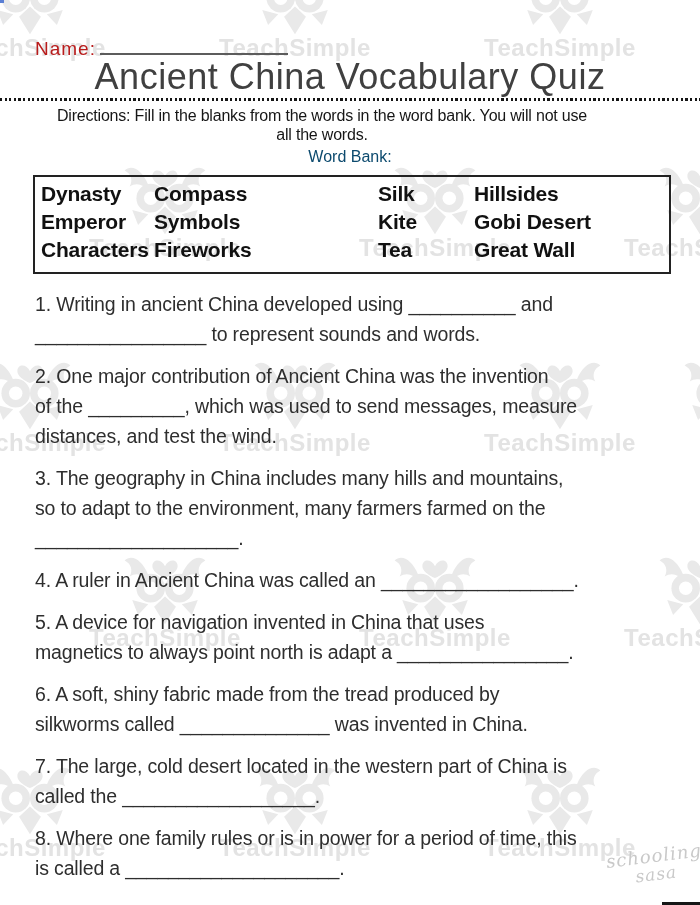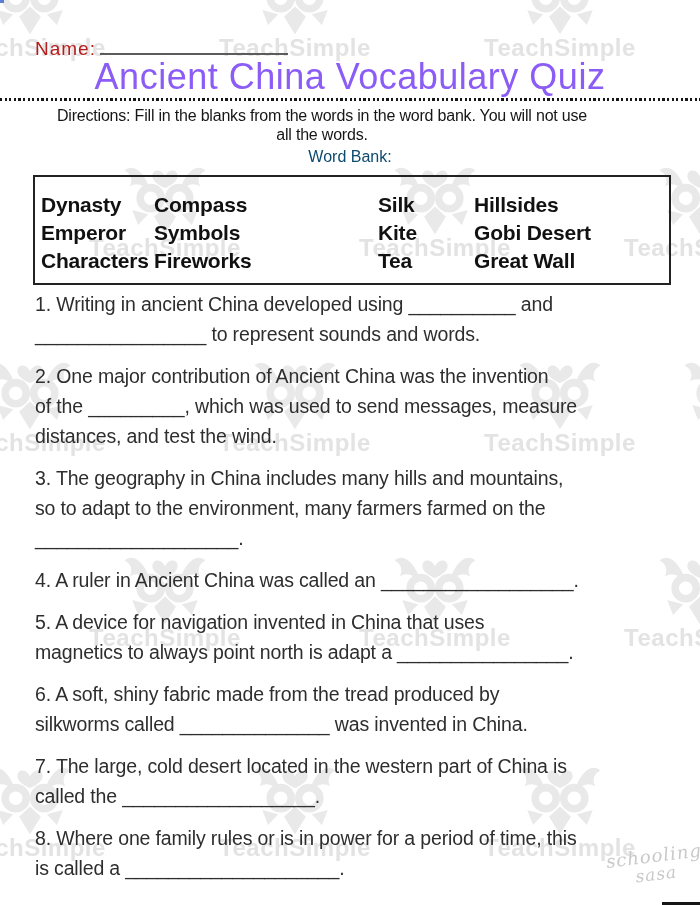--- a/index.html
+++ b/index.html
@@ -22,21 +22,21 @@
   
   .content{position:absolute;inset:0;z-index:1;}
   .corner-dot{position:absolute;left:0;top:0;width:4px;height:3px;background:#5b7fd4;}
   .bottom-corner-line{position:absolute;left:662px;top:902px;width:38px;height:3px;background:#161616;}
 
   .name-row{position:absolute;left:35px;top:36px;font-size:19px;color:#b91c1c;letter-spacing:1px;}
   .name-line{display:inline-block;width:188px;border-bottom:2px solid #5c5c5c;height:17px;margin-left:4px;}
 
   .quiz-title{
     position:absolute;top:56px;left:0;width:700px;
-    text-align:center;font-size:36px;color:#8b5cf6;letter-spacing:0.5px;
+    text-align:center;font-size:36px;color:#404040;letter-spacing:0.5px;
   }
 
   .dotted-rule{
     position:absolute;top:98px;left:0;width:700px;height:3px;
     background:repeating-linear-gradient(90deg,#161616 0 2.2px,transparent 2.2px 4.6px);
   }
 
   .directions{
     position:absolute;top:106px;left:0;width:644px;
     text-align:center;font-size:16px;line-height:19px;color:#161616;letter-spacing:-0.2px;
@@ -44,21 +44,21 @@
 
   .wb-label{
     position:absolute;top:148px;left:0;width:700px;
     text-align:center;font-size:16px;color:#0c4a6e;
   }
 
   .wb-box{
     position:absolute;left:33px;top:175px;width:628px;height:92px;
     border:2px solid #222;
     display:grid;grid-template-columns:113px 224px 96px auto;
-    padding:14px 0 0 6px;
+    padding:3px 0 0 6px;
   }
   .wb-col{font-weight:700;font-size:21px;line-height:28px;color:#111;letter-spacing:-0.2px;white-space:nowrap;}
 
   .questions{position:absolute;left:35px;top:289px;width:645px;}
   .q-block{margin:0 0 12px 0;}
   .q-line{
     font-size:19.5px;line-height:30px;color:#2e2e2e;
     letter-spacing:-0.15px;white-space:nowrap;
   }
 

